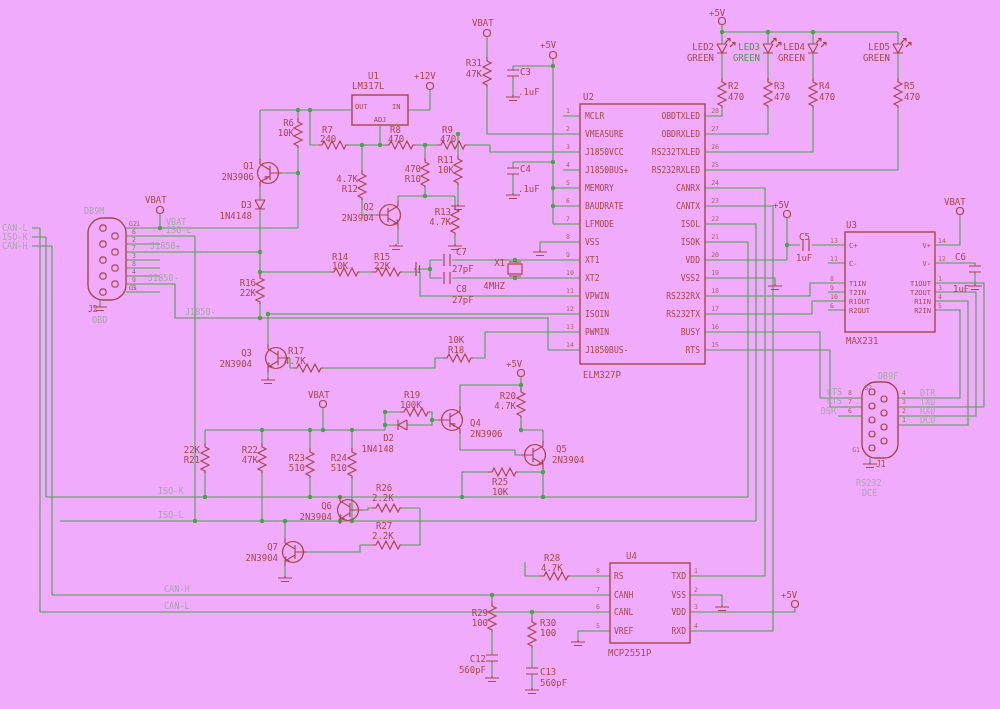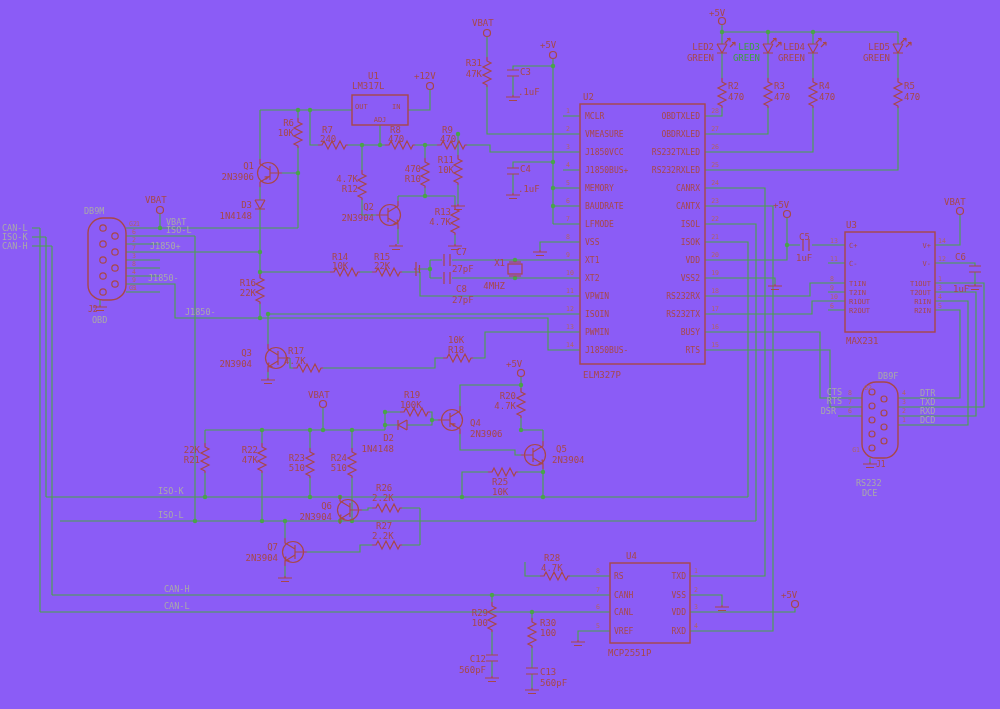--- a/index.html
+++ b/index.html
@@ -1,16 +1,16 @@
 <!DOCTYPE html>
 <html><head>
 <meta charset="utf-8">
 <style>
   html,body{margin:0;padding:0;background:#e8e8e8;}
-  #sheet{width:1000px;height:709px;background:#8b5cf6;position:relative;overflow:hidden;}
+  #sheet{width:1000px;height:709px;background:#f0abfc;position:relative;overflow:hidden;}
   svg{display:block}
   svg text{font-family:"DejaVu Sans Mono","Liberation Mono",monospace;fill:#a84848;}
   .t9{font-size:9px}
   .t8{font-size:8px}
   .t7{font-size:7px}
   .num{font-size:6.5px;fill:#b06363}
   .tg{font-size:8.5px;fill:#a9a9a9}
   .grn{fill:#3f9e3f}
   .e{text-anchor:end}
   .m{text-anchor:middle}

